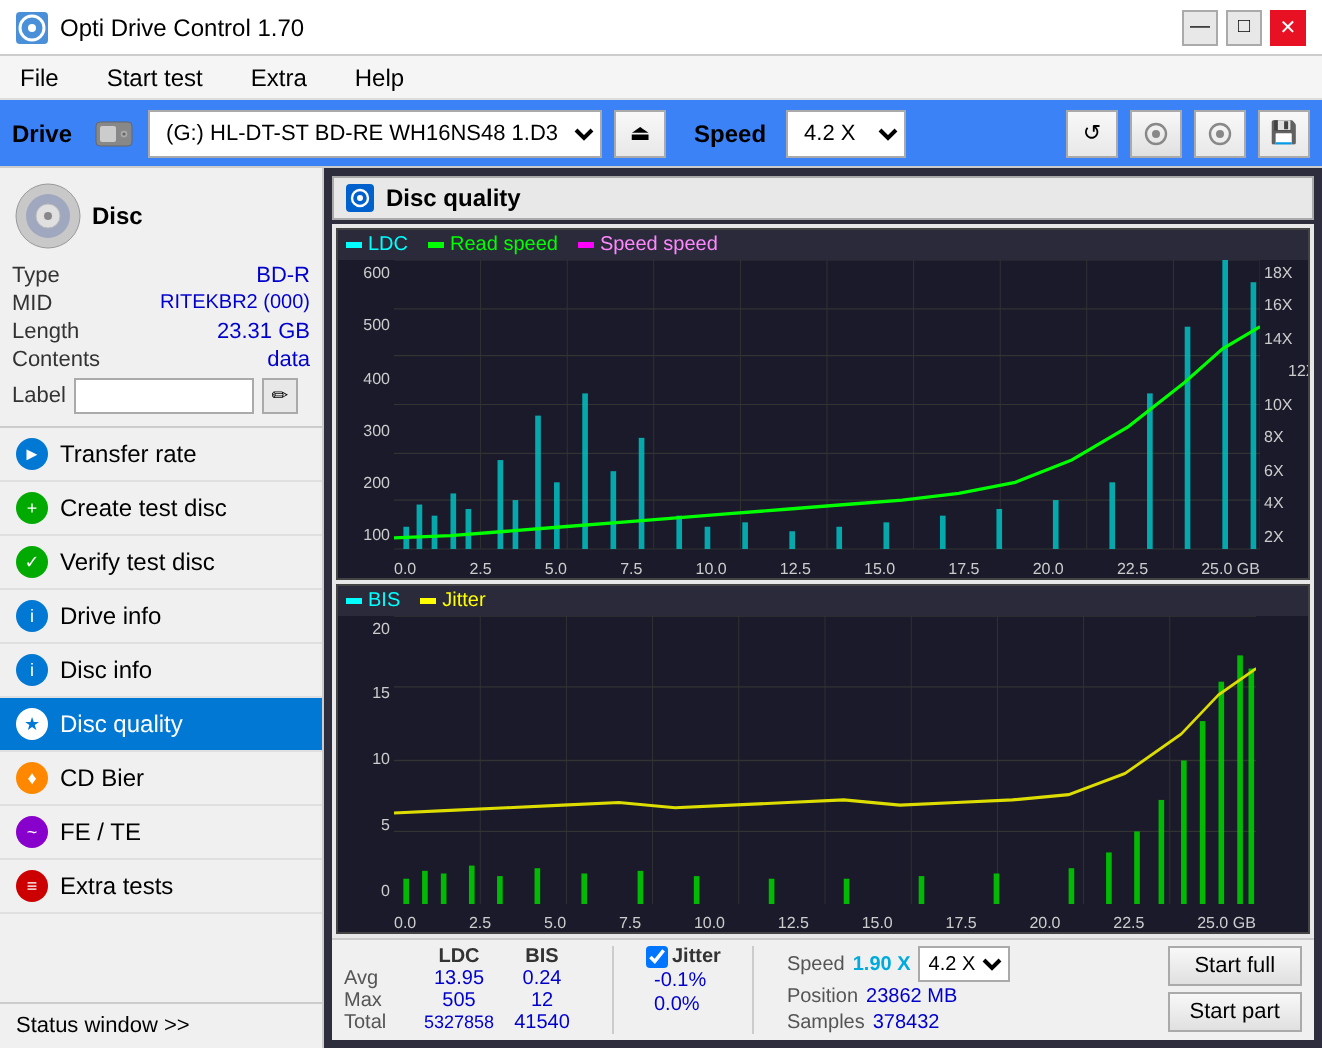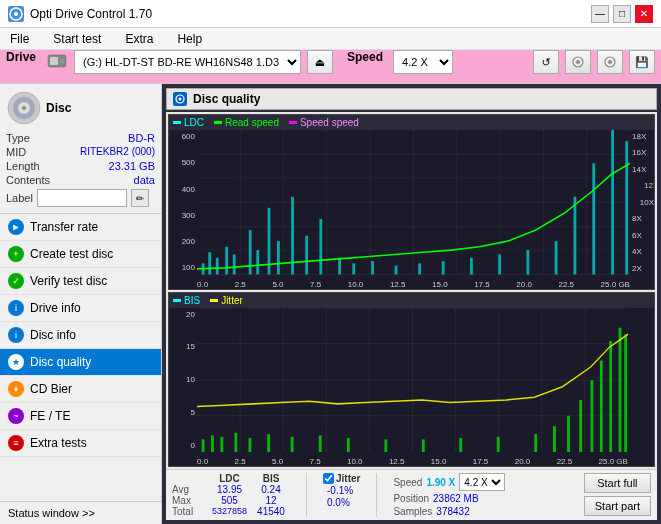--- a/index.html
+++ b/index.html
@@ -10,21 +10,21 @@
     .title-bar-left { display: flex; align-items: center; gap: 6px; font-size: 12px; font-weight: 500; text-align: center; }
     .title-bar-icon { width: 16px; height: 16px; background: #4a90d9; border-radius: 2px; display: flex; align-items: center; justify-content: center; color: white; font-size: 9px; }
     .title-bar-controls { display: flex; gap: 4px; }
     .title-btn { width: 18px; height: 18px; border: 1px solid #aaa; background: #e8e8e8; cursor: pointer; display: flex; align-items: center; justify-content: center; font-size: 10px; }
     
     
     .menu-bar { background: #f5f5f5; height: 22px; display: flex; align-items: center; padding: 0 4px; border-bottom: 1px solid #ddd; gap: 12px; font-size: 12px; }
     .menu-item { padding: 2px 6px; cursor: pointer; }
     
     
-    .toolbar { background: #f9a8d4; height: 34px; display: flex; padding: 0 6px; border-bottom: 1px solid #ccc; gap: 6px; }
+    .toolbar { background: #3b82f6; height: 34px; display: flex; align-items: center; padding: 0 6px; border-bottom: 1px solid #ccc; gap: 6px; }
     .toolbar-label { font-size: 12px; font-weight: 600; margin-right: 4px; }
     .drive-select { height: 24px; font-size: 11px; border: 1px solid #aaa; background: white; padding: 0 4px; min-width: 220px; }
     .toolbar-btn { height: 24px; width: 26px; border: 1px solid #aaa; background: linear-gradient(to bottom, #f8f8f8, #e8e8e8); cursor: pointer; display: flex; align-items: center; justify-content: center; font-size: 11px; }
     .speed-label { font-size: 12px; font-weight: 600; margin-left: 8px; margin-right: 4px; }
     .speed-select { height: 24px; font-size: 11px; border: 1px solid #aaa; background: white; padding: 0 4px; width: 60px; }
     .toolbar-spacer { flex: 1; }
     
     
     .main { display: flex; height: calc(524px - 84px); }
     
@@ -262,21 +262,21 @@
             <span style="font-size:8px;color:#ccc;text-align:right;padding-right:2px;">300</span>
             <span style="font-size:8px;color:#ccc;text-align:right;padding-right:2px;">200</span>
             <span style="font-size:8px;color:#ccc;text-align:right;padding-right:2px;">100</span>
           </div>
 
           <div style="position:absolute;right:0;top:0;bottom:14px;width:24px;display:flex;flex-direction:column;justify-content:space-between;padding:2px 0;">
             <span style="font-size:8px;color:#ccc;text-align:left;padding-left:2px;">18X</span>
             <span style="font-size:8px;color:#ccc;text-align:left;padding-left:2px;">16X</span>
             <span style="font-size:8px;color:#ccc;text-align:left;padding-left:2px;">14X</span>
             <span style="font-size:8px;color:#ccc;text-align:left;padding-left:14px;">12X</span>
-            <span style="font-size:8px;color:#ccc;text-align:right;padding-left:2px;">10X</span>
+            <span style="font-size:8px;color:#ccc;text-align:left;padding-left:2px;">10X</span>
             <span style="font-size:8px;color:#ccc;text-align:left;padding-left:2px;">8X</span>
             <span style="font-size:8px;color:#ccc;text-align:left;padding-left:2px;">6X</span>
             <span style="font-size:8px;color:#ccc;text-align:left;padding-left:2px;">4X</span>
             <span style="font-size:8px;color:#ccc;text-align:left;padding-left:2px;">2X</span>
           </div>
 
           <svg style="position:absolute;left:28px;right:24px;top:0;bottom:14px;width:calc(100% - 52px);height:calc(100% - 14px);" viewBox="0 0 460 130" preserveAspectRatio="none">
 
             <line x1="0" y1="0" x2="460" y2="0" stroke="#333" stroke-width="0.5"></line>
             <line x1="0" y1="22" x2="460" y2="22" stroke="#333" stroke-width="0.5"></line>

